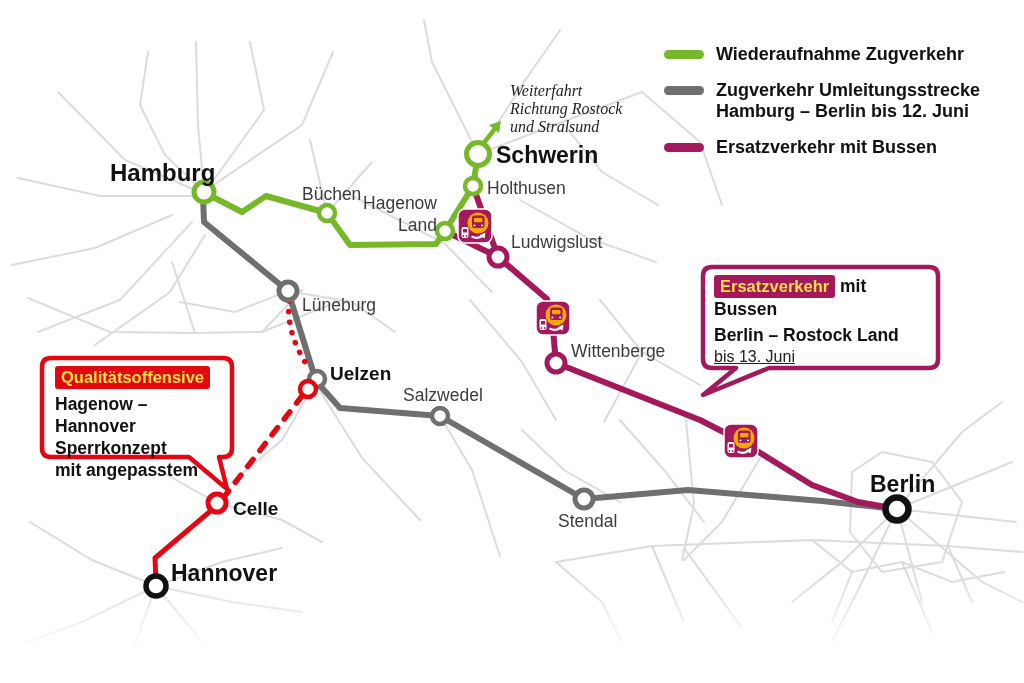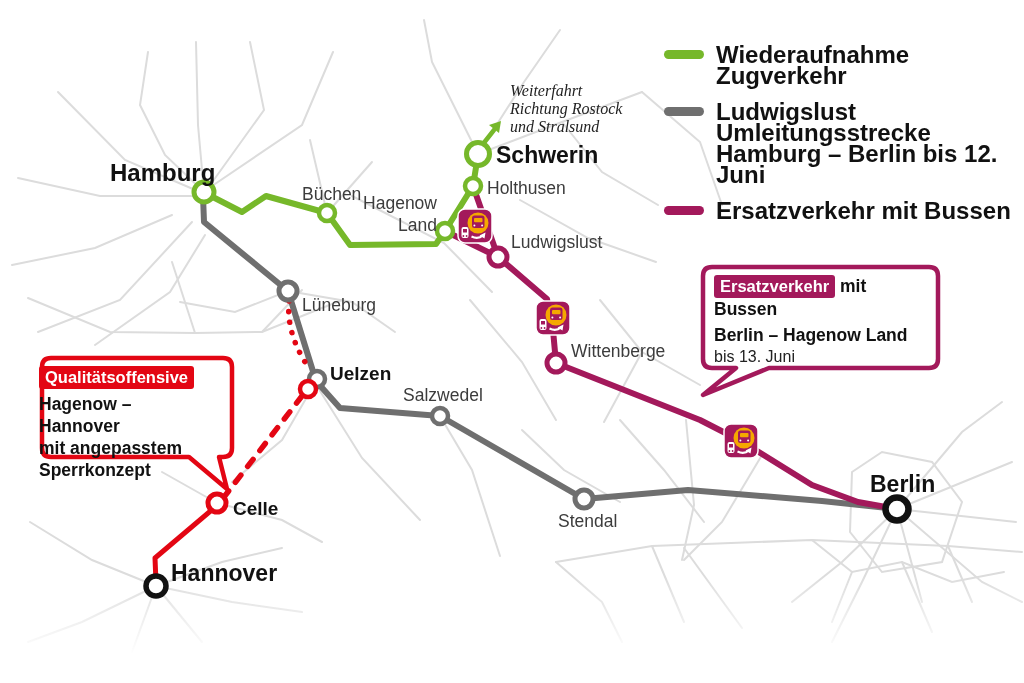--- a/index.html
+++ b/index.html
@@ -13,34 +13,34 @@
   .s-major{font:700 23px "Liberation Sans",sans-serif;fill:#111;}
   .s-hh{font:700 24px "Liberation Sans",sans-serif;fill:#111;}
   .s-mid{font:700 19px "Liberation Sans",sans-serif;fill:#111;}
   .s-reg{font:400 17.5px "Liberation Sans",sans-serif;fill:#3c3c3c;}
   .s-note{font:italic 400 16px "Liberation Serif",serif;fill:#222;}
 
   
   .legend{position:absolute;left:664px;top:44px;width:350px;}
   .legend-row{display:flex;gap:12px;margin-bottom:15px;}
   .legend-swatch{width:40px;height:9px;border-radius:4.5px;margin-top:6px;flex:none;}
-  .legend-text{font-size:24px;font-weight:700;line-height:21px;color:#111;}
+  .legend-text{font-size:18px;font-weight:700;line-height:21px;color:#111;}
   .sw-green{background:var(--c-green);}
   .sw-gray{background:var(--c-gray);}
   .sw-magenta{background:var(--c-magenta);}
 
   
   .callout-text{position:absolute;font-size:17.5px;font-weight:700;line-height:22px;}
-  .chip{display:inline-block;color:#ffffff;font-weight:700;font-size:16.5px;line-height:20px;
+  .chip{display:inline-block;color:#fde047;font-weight:700;font-size:16.5px;line-height:20px;
         padding:1px 6px 2px 6px;border-radius:3px;}
   .chip-red{background:var(--c-red);}
   .chip-magenta{background:var(--c-magenta);}
   .co-line1{margin-bottom:4px;}
   .co-indent{padding-left:42px;}
-  .co-note{font-weight:400;font-size:16px;line-height:20px;color:#222;margin-top:1px;}
+  .co-note{font-weight:400;font-size:16px;line-height:20px;color:#222;margin-top:1px;text-decoration:underline;}
 </style>
 </head>
 <body>
 
 <div class="stage">
 
   <svg width="1024" height="683" viewBox="0 0 1024 683">
     <defs>
       <linearGradient id="fadeWhite" gradientUnits="userSpaceOnUse" x1="0" y1="575" x2="0" y2="655">
         <stop offset="0" stop-color="#ffffff" stop-opacity="0"></stop>
@@ -199,41 +199,41 @@
   <div class="legend">
     <div class="legend-row">
       <div class="legend-swatch sw-green"></div>
       <div class="legend-text">
         <div>Wiederaufnahme Zugverkehr</div>
       </div>
     </div>
     <div class="legend-row">
       <div class="legend-swatch sw-gray"></div>
       <div class="legend-text">
-        <div>Ludwigslust Umleitungsstrecke</div>
+        <div>Zugverkehr Umleitungsstrecke</div>
         <div>Hamburg – Berlin bis 12. Juni</div>
       </div>
     </div>
     <div class="legend-row">
       <div class="legend-swatch sw-magenta"></div>
       <div class="legend-text">
         <div>Ersatzverkehr mit Bussen</div>
       </div>
     </div>
   </div>
 
-  <div class="callout-text" style="left:39px;top:366px;width:172px;">
+  <div class="callout-text" style="left:55px;top:366px;width:172px;">
     <div class="co-line1"><span class="chip chip-red">Qualitätsoffensive</span></div>
     <div>Hagenow – Hannover</div>
+    <div>Sperrkonzept</div>
     <div>mit angepasstem</div>
-    <div>Sperrkonzept</div>
   </div>
 
   <div class="callout-text" style="left:714px;top:275px;width:216px;">
     <div class="co-line1">
       <span class="chip chip-magenta">Ersatzverkehr</span>
       <span>mit Bussen</span>
     </div>
-    <div>Berlin – Hagenow Land</div>
+    <div>Berlin – Rostock Land</div>
     <div class="co-note">bis 13. Juni</div>
   </div>
 
 </div>
 
 </body></html>

